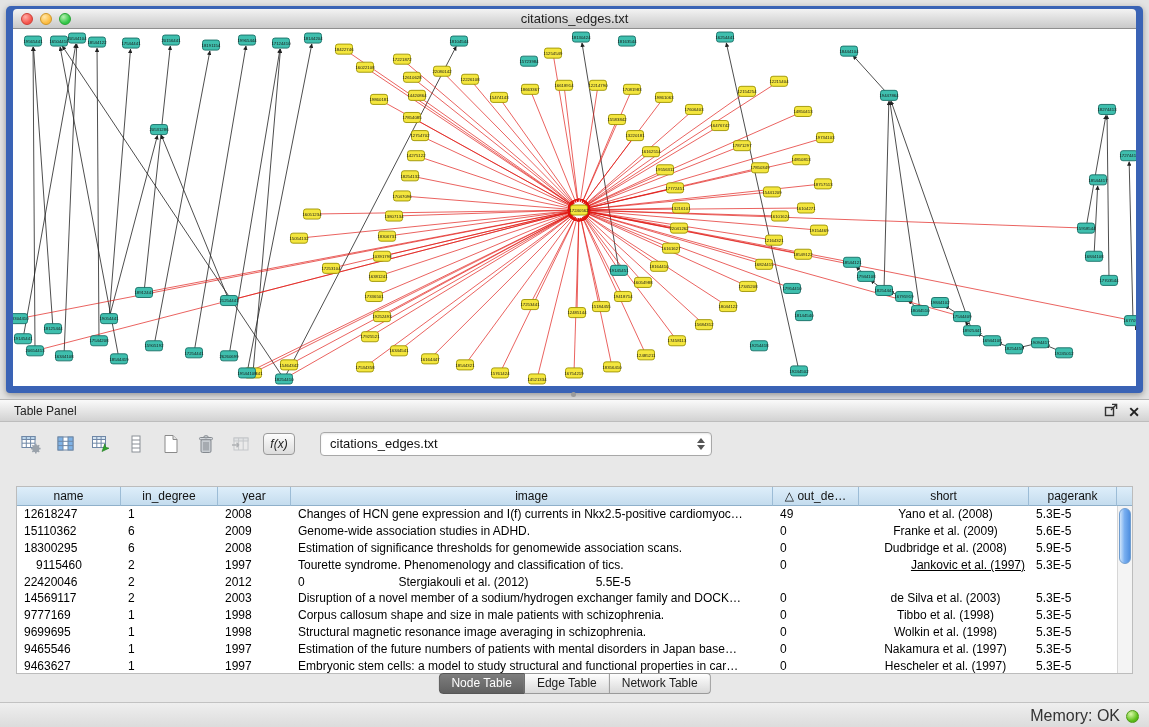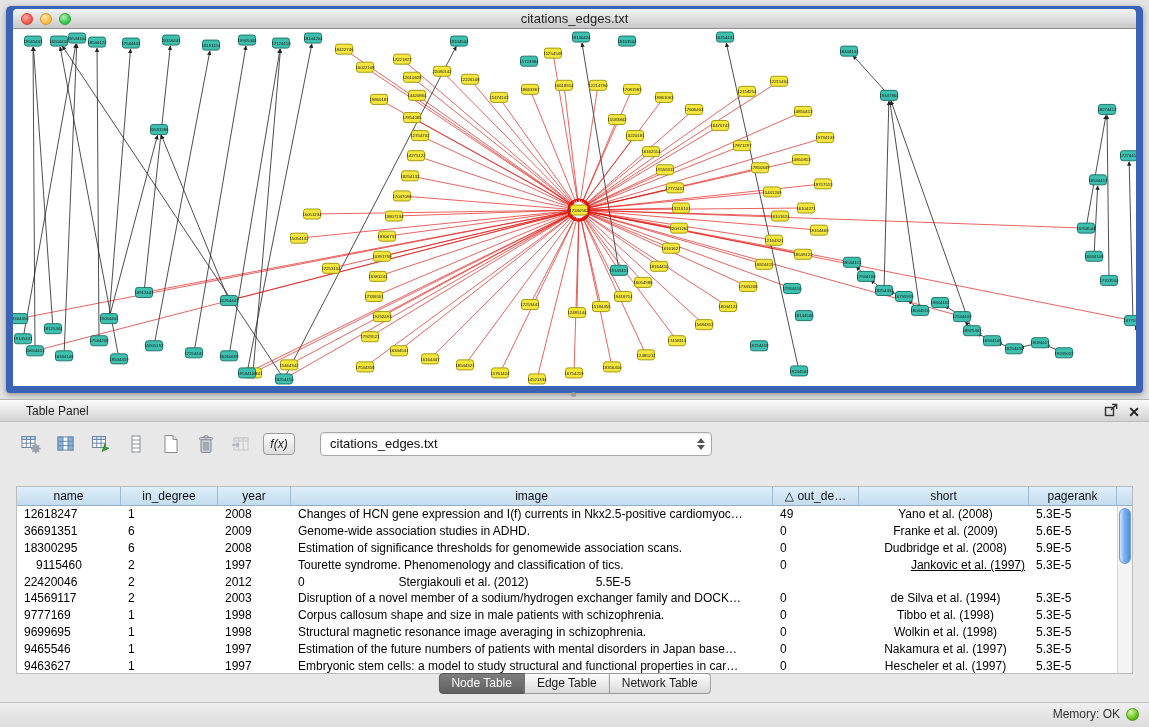--- a/index.html
+++ b/index.html
@@ -36,21 +36,21 @@
   
   .table-panel{
     position:absolute; left:0; top:399px; width:1149px; height:303px;
     background:#e8e8e8; border-top:1px solid #b5b5b5;
   }
   .panel-titlebar{
     height:22px; position:relative;
     background:linear-gradient(#fafafa,#d2d2d2);
     border-bottom:1px solid #bdbdbd;
   }
-  .panel-title{ font-size:12px; line-height:22px; padding-left:26px; color:#222; }
+  .panel-title{ font-size:12px; line-height:22px; padding-left:14px; color:#222; }
   .panel-controls{ position:absolute; right:9px; top:3px; display:flex; gap:10px; align-items:center; }
   .panel-controls .close-x{ font-size:14px; font-weight:bold; color:#222; line-height:15px; cursor:default; }
 
   .toolbar{ display:flex; align-items:center; gap:9px; padding:9px 0 6px 18px; height:40px; }
   .tool-btn{ width:26px; height:26px; display:flex; align-items:center; justify-content:center;
     background:none; border:none; padding:0; }
   .tool-btn.disabled{ opacity:.45; }
   .fx-btn{
     min-width:32px; height:22px; border:1px solid #9a9a9a; border-radius:4px;
     background:linear-gradient(#fdfdfd,#dcdcdc); font-style:italic; font-size:12px;
@@ -101,21 +101,21 @@
   .tab:first-child{ border-left-width:1px; border-radius:4px 0 0 4px; }
   .tab:last-child{ border-radius:0 4px 4px 0; }
   .tab.active{ background:linear-gradient(#7e7e7e,#606060); color:#fff; border-color:#565656; }
 
   
   .statusbar{
     position:absolute; left:0; bottom:0; width:1149px; height:25px;
     background:linear-gradient(#efefef,#dcdcdc); border-top:1px solid #c2c2c2;
   }
   .status-right{ position:absolute; right:10px; top:4px; display:flex; align-items:center; gap:6px; }
-  .status-text{ font-size:12px; color:#333; }
+  .status-text{ font-size:16px; color:#333; }
   .mem-orb{ width:13px; height:13px; border-radius:50%;
     background:radial-gradient(circle at 35% 28%, #dcf8ab, #5fc01b 62%, #3f9a10);
     border:1px solid #4f9a16; }
 </style>
 </head>
 <body>
 
 <div class="network-window">
   <div class="win-titlebar">
     <div class="traffic">
@@ -649,21 +649,21 @@
         <div class="tr">
           <div class="td" style="width: 104px;">12618247</div>
           <div class="td" style="width: 97px;">1</div>
           <div class="td" style="width: 73px;">2008</div>
           <div class="td" style="flex: 1 1 0%;">Changes of HCN gene expression and I(f) currents in Nkx2.5-positive cardiomyoc…</div>
           <div class="td" style="width: 86px;">49</div>
           <div class="td" style="width: 170px; text-align: center;">Yano et al. (2008)</div>
           <div class="td" style="width: 88px;">5.3E-5</div>
         </div>
         <div class="tr">
-          <div class="td" style="width: 104px;">36691351</div>
+          <div class="td" style="width: 104px;">15110362</div>
           <div class="td" style="width: 97px;">6</div>
           <div class="td" style="width: 73px;">2009</div>
           <div class="td" style="flex: 1 1 0%;">Genome-wide association studies in ADHD.</div>
           <div class="td" style="width: 86px;">0</div>
           <div class="td" style="width: 170px; text-align: center;">Franke et al. (2009)</div>
           <div class="td" style="width: 88px;">5.6E-5</div>
         </div>
         <div class="tr">
           <div class="td" style="width: 104px;">18300295</div>
           <div class="td" style="width: 97px;">6</div>
@@ -689,21 +689,21 @@
           <div class="td" style="width: 86px;">0</div>
           <div class="td" style="width: 170px; text-align: center;">Stergiakouli et al. (2012)</div>
           <div class="td" style="width: 88px; text-align: right;">5.5E-5</div>
         </div>
         <div class="tr">
           <div class="td" style="width: 104px;">14569117</div>
           <div class="td" style="width: 97px;">2</div>
           <div class="td" style="width: 73px;">2003</div>
           <div class="td" style="flex: 1 1 0%;">Disruption of a novel member of a sodium/hydrogen exchanger family and DOCK…</div>
           <div class="td" style="width: 86px;">0</div>
-          <div class="td" style="width: 170px; text-align: center;">de Silva et al. (1994)</div>
+          <div class="td" style="width: 170px; text-align: center;">de Silva et al. (2003)</div>
           <div class="td" style="width: 88px;">5.3E-5</div>
         </div>
         <div class="tr">
           <div class="td" style="width: 104px;">9777169</div>
           <div class="td" style="width: 97px;">1</div>
           <div class="td" style="width: 73px;">1998</div>
           <div class="td" style="flex: 1 1 0%;">Corpus callosum shape and size in male patients with schizophrenia.</div>
           <div class="td" style="width: 86px;">0</div>
           <div class="td" style="width: 170px; text-align: center;">Tibbo et al. (1998)</div>
           <div class="td" style="width: 88px;">5.3E-5</div>

